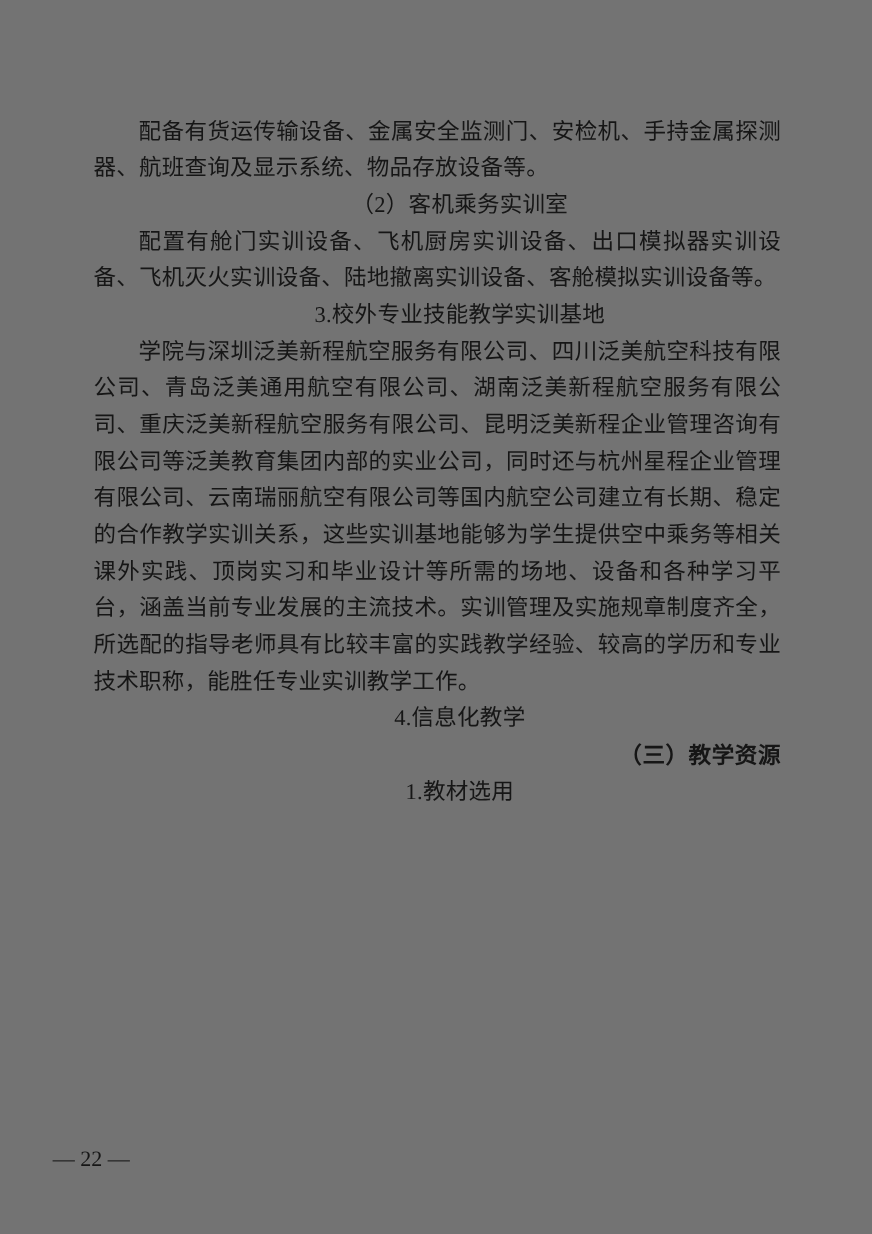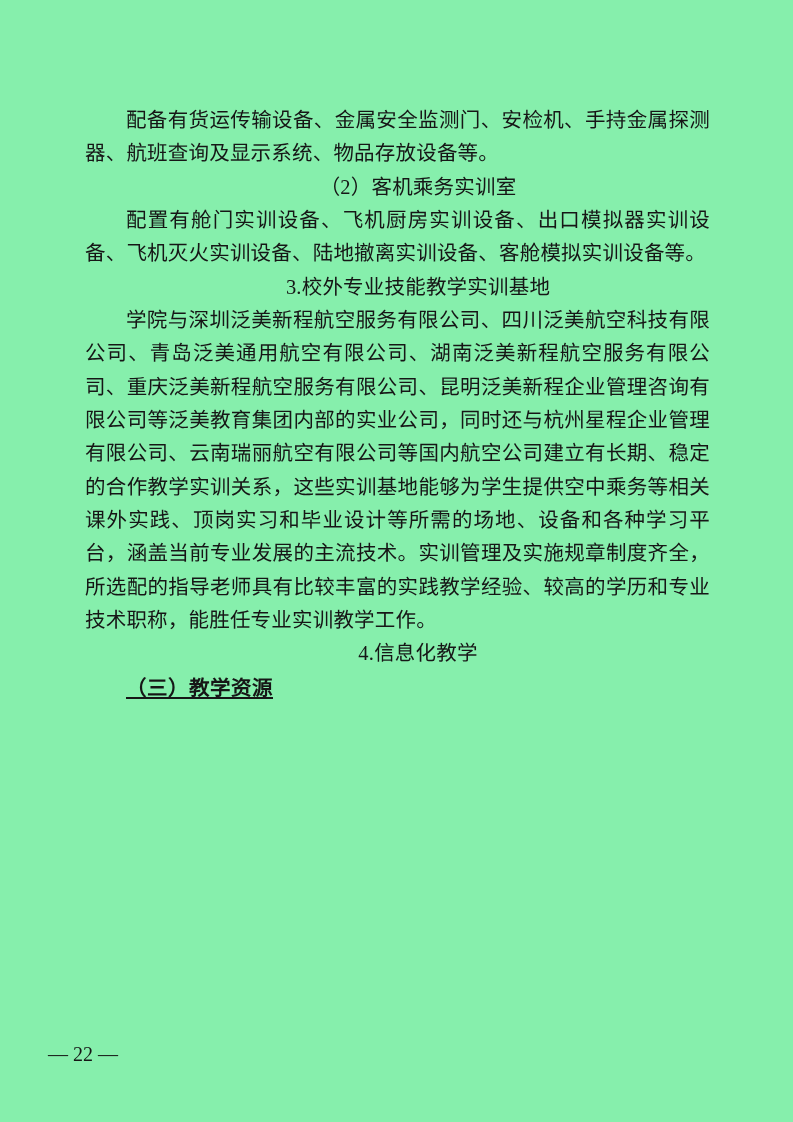--- a/index.html
+++ b/index.html
@@ -4,21 +4,21 @@
 <style>
   html, body {
     margin: 0;
     padding: 0;
     background: #ffffff;
   }
   .page {
     position: relative;
     width: 793px;
     height: 1122px;
-    background: #86efac;
+    background: #737373;
     overflow: hidden;
     font-family: "Liberation Serif", "DejaVu Serif", serif;
     color: #161616;
   }
   .content {
     position: absolute;
     left: 85px;
     top: 104px;
     width: 625px;
   }
@@ -27,25 +27,24 @@
     line-height: 33.33px;
     text-indent: 2em;
     text-align: justify;
     letter-spacing: 0.2px;
     margin: 0;
   }
   .heading {
     text-align: center;
   }
   .heading-bold {
-    text-align: left;
+    text-align: right;
     font-weight: 700;
     font-family: "Liberation Sans", "DejaVu Sans", sans-serif;
     letter-spacing: 0.5px;
-    text-decoration: underline;
   }
   .compact {
     letter-spacing: -1.7px;
   }
   .footer {
     position: absolute;
     left: 0;
     top: 1041px;
     width: 100%;
     text-align: left;
@@ -60,17 +59,18 @@
 
 <div class="page">
   <div class="content">
       <div class="block paragraph">配备有货运传输设备、金属安全监测门、安检机、手持金属探测器、航班查询及显示系统、物品存放设备等。</div>
       <div class="block heading">（2）客机乘务实训室</div>
       <div class="block paragraph">配置有舱门实训设备、飞机厨房实训设备、出口模拟器实训设备、飞机灭火实训设备、陆地撤离实训设备、客舱模拟实训设备等。</div>
       <div class="block heading">3.校外专业技能教学实训基地</div>
       <div class="block paragraph">学院与深圳泛美新程航空服务有限公司、四川泛美航空科技有限公司、青岛泛美通用航空有限公司、湖南泛美新程航空服务有限公司、重庆泛美新程航空服务有限公司、昆明泛美新程企业管理咨询有限公司等泛美教育集团内部的实业公司，同时还与杭州星程企业管理有限公司、云南瑞丽航空有限公司等国内航空公司建立有长期、稳定的合作教学实训关系，这些实训基地能够为学生提供空中乘务等相关课外实践、顶岗实习和毕业设计等所需的场地、设备和各种学习平台，涵盖当前专业发展的主流技术。实训管理及实施规章制度齐全，所选配的指导老师具有比较丰富的实践教学经验、较高的学历和专业技术职称，能胜任专业实训教学工作。</div>
       <div class="block heading">4.信息化教学</div>
       <div class="block heading-bold">（三）教学资源</div>
+      <div class="block heading">1.教材选用</div>
     </div>
   <div class="footer">
     <span>— 22 —</span>
   </div>
 </div>
 
 </body></html>

